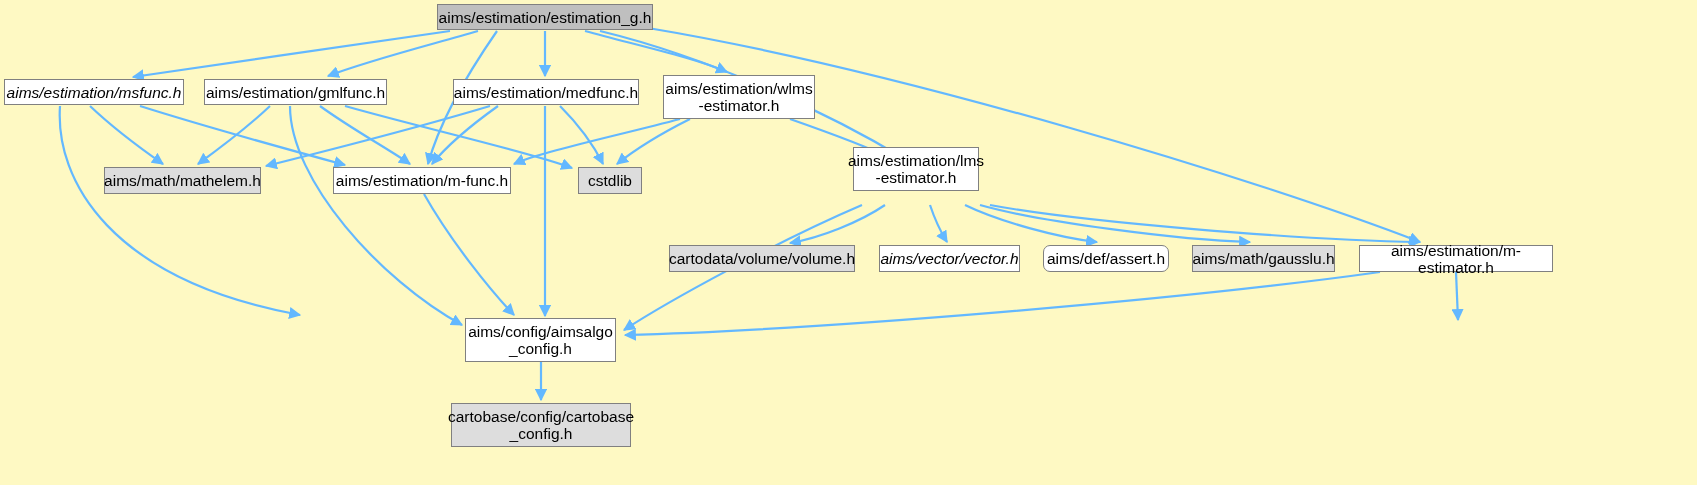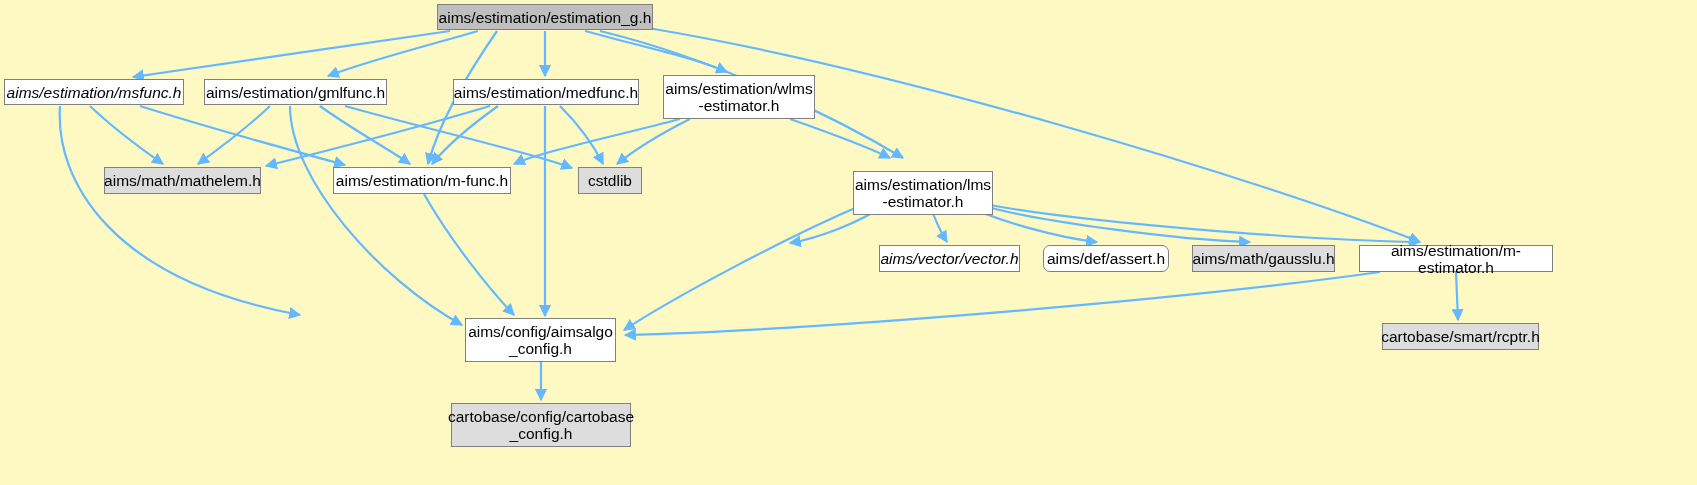--- a/index.html
+++ b/index.html
@@ -121,25 +121,28 @@
   </div>
 
   <div class="node white" style="left:333px; top:167px; width:178px; height:27px;">
     <span>aims/estimation/m-func.h</span>
   </div>
 
   <div class="node grey" style="left:578px; top:167px; width:64px; height:27px;">
     <span>cstdlib</span>
   </div>
 
-  <div class="node white" style="left:853px; top:171px; width:140px; height:44px;">
+  <div class="node white" style="left:853px; top:147px; width:126px; height:44px;">
     <span>aims/estimation/lms
 -estimator.h</span>
   </div>
 
+  <div class="node grey" style="left:669px; top:245px; width:186px; height:27px;">
+    <span>cartodata/volume/volume.h</span>
+  </div>
 
   <div class="node white" style="left:879px; top:245px; width:141px; height:27px;font-style:italic;">
     <span>aims/vector/vector.h</span>
   </div>
 
   <div class="node white" style="left:1043px; top:245px; width:126px; height:27px;border-radius:7px;">
     <span>aims/def/assert.h</span>
   </div>
 
   <div class="node grey" style="left:1192px; top:245px; width:143px; height:27px;">
@@ -148,22 +151,19 @@
 
   <div class="node white" style="left:1359px; top:245px; width:194px; height:27px;">
     <span>aims/estimation/m-estimator.h</span>
   </div>
 
   <div class="node white" style="left:465px; top:318px; width:151px; height:44px;">
     <span>aims/config/aimsalgo
 _config.h</span>
   </div>
 
-  <div class="node grey" style="left:1382px; top:323px; width:157px; height:27px;">
-    <span>cartobase/smart/rcptr.h</span>
-  </div>
 
   <div class="node grey" style="left:451px; top:403px; width:180px; height:44px;">
     <span>cartobase/config/cartobase
 _config.h</span>
   </div>
 
 </div>
 
 </body></html>

